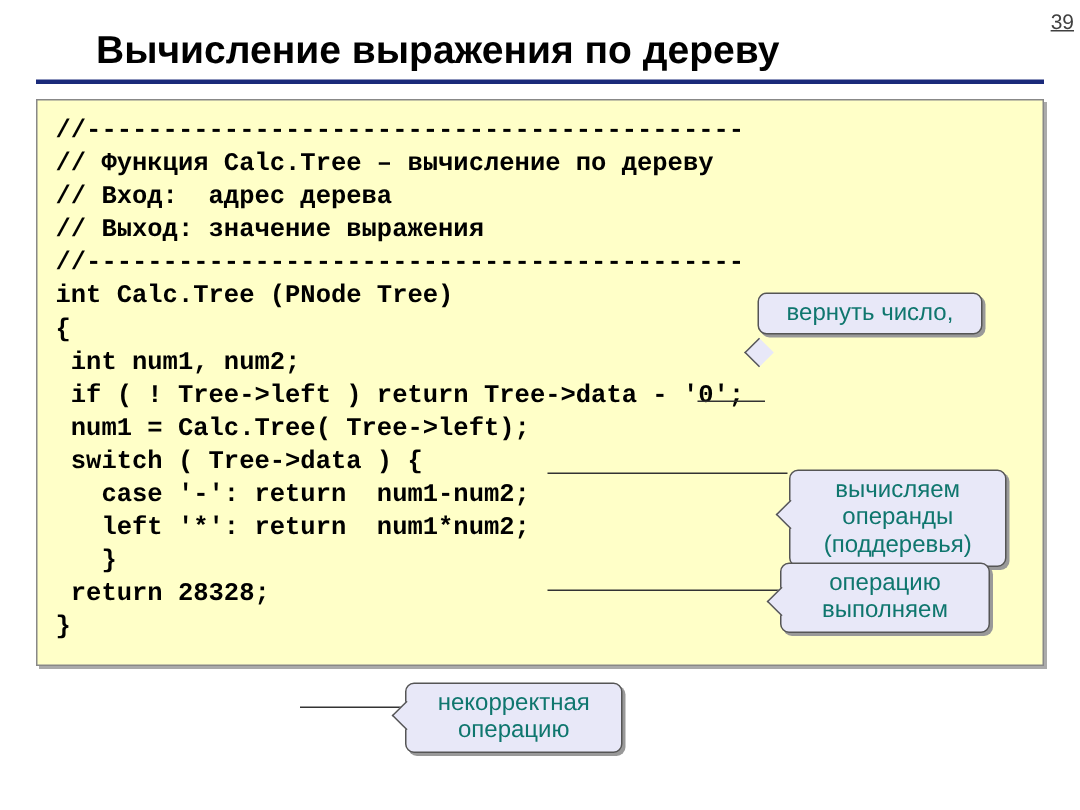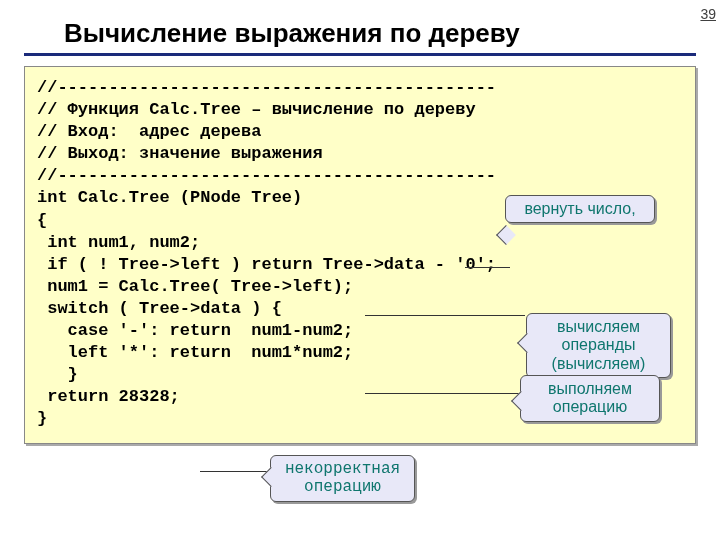--- a/index.html
+++ b/index.html
@@ -68,21 +68,21 @@
     border-bottom: 1px solid #555;
     transform: rotate(45deg);
   }
   
   .c1 { top: 128px; left: 480px; width: 150px; }
   .c1 .tail { left: -7px; top: 32px; }
   .c2 { top: 228px; left: 501px; width: 145px; margin-top: 18px; }
   .c2 .tail { left: -7px; top: 22px; }
   .c3 { top: 308px; left: 495px; width: 140px; }
   .c3 .tail { left: -7px; top: 18px; }
-  .c4 { top: 388px; left: 245px; width: 145px; font-family: Liberation Mono, monospace; }
+  .c4 { top: 388px; left: 245px; width: 145px; }
   .c4 .tail { left: -7px; top: 14px; }
   
   .connector {
     position: absolute;
     border-top: 1.5px solid #333;
     height: 0;
   }
 </style>
 </head>
 <body>
@@ -117,27 +117,27 @@
 
   <div class="callout c1">
     <span class="tail"></span>
     <div>вернуть число,</div>
   </div>
 
   <div class="callout c2">
     <span class="tail"></span>
     <div>вычисляем</div>
     <div>операнды</div>
-    <div>(вычисляем)</div>
+    <div>(поддеревья)</div>
   </div>
 
   <div class="callout c3">
     <span class="tail"></span>
+    <div>операцию</div>
     <div>выполняем</div>
-    <div>операцию</div>
   </div>
 
   <div class="callout c4">
     <span class="tail"></span>
     <div>некорректная</div>
     <div>операцию</div>
   </div>
 
 </div>
 

